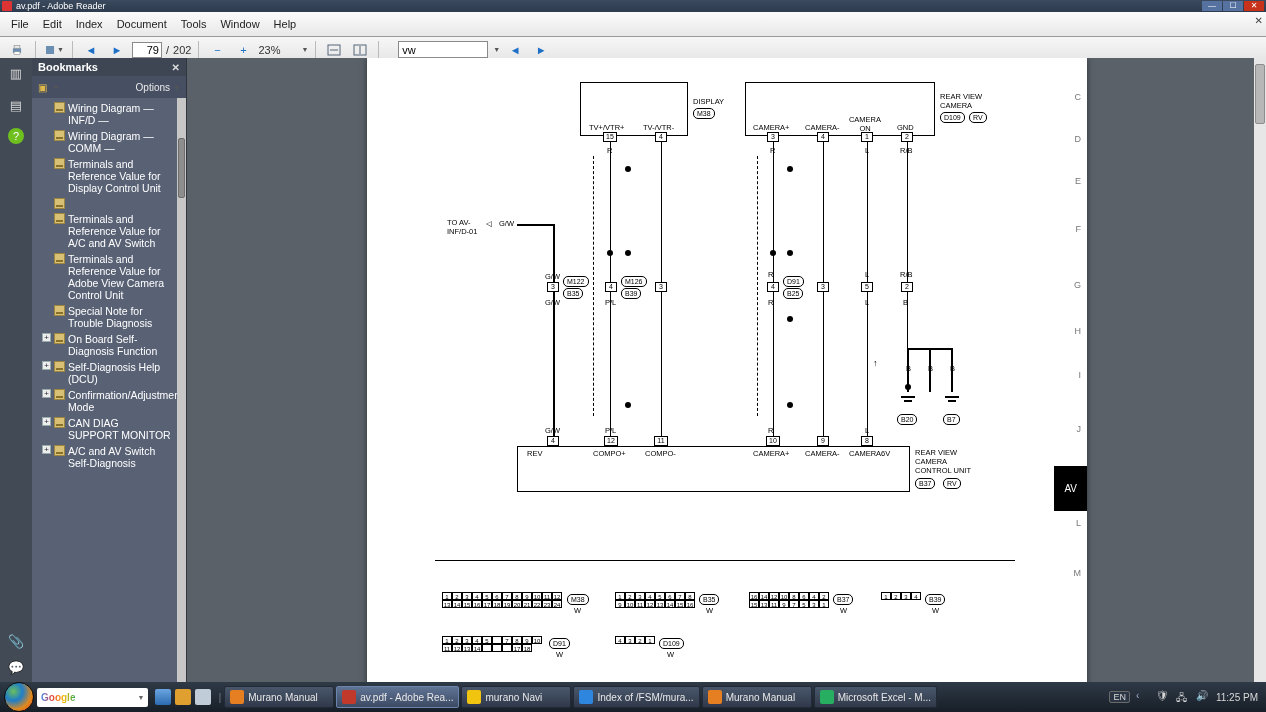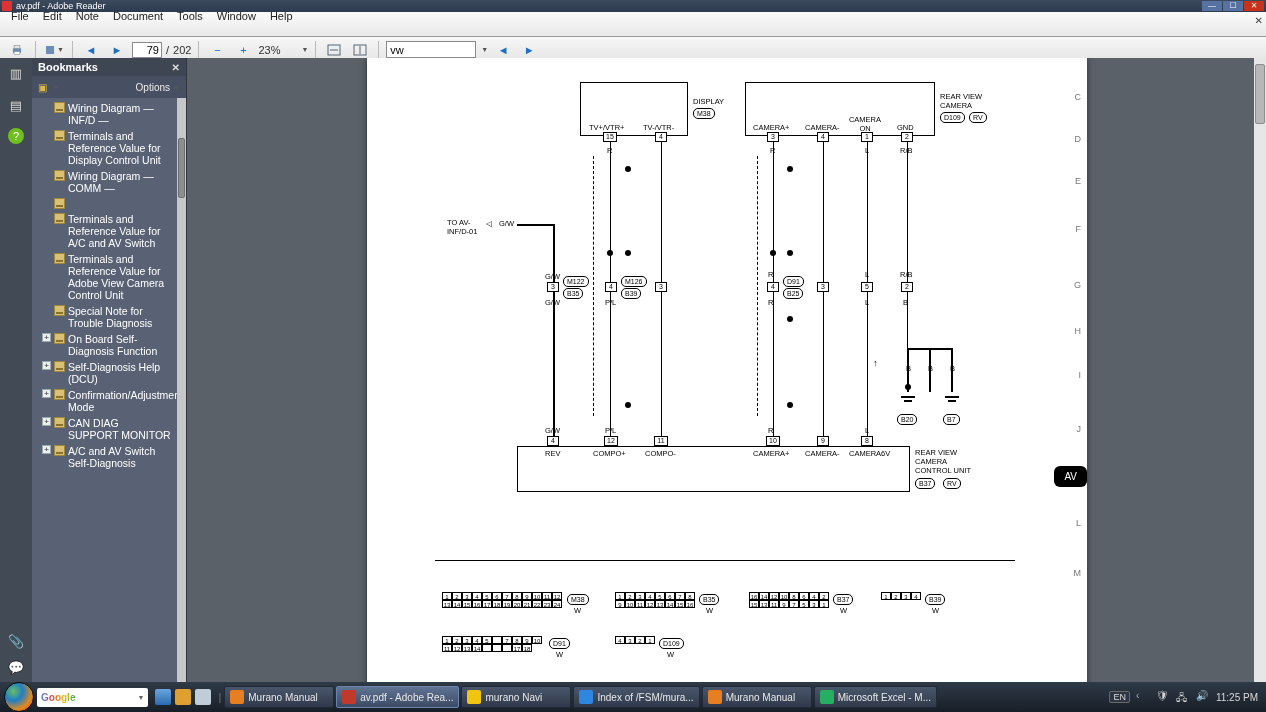--- a/index.html
+++ b/index.html
@@ -10,32 +10,32 @@
 .titlebar-left { display: flex; align-items: center; gap: 4px; }
 .app-icon { width: 10px; height: 10px; background: #d33; border-radius: 1px; }
 .title-text { color: #fff; font-size: 9px; }
 .win-controls { display: flex; gap: 1px; }
 .win-btn { width: 20px; height: 10px; font-size: 8px; line-height: 10px; text-align: center; color: #fff; cursor: pointer; }
 .win-min { background: #5572a0; }
 .win-max { background: #5572a0; }
 .win-close { background: #c8321a; }
 
 
-.menubar { height: 20px; background: linear-gradient(#fbfbfb,#e8e8e8); border-bottom: 1px solid #9a9a9a; display: flex; align-items: flex-end; padding: 12px 4px; position: relative;}
+.menubar { height: 20px; background: linear-gradient(#fbfbfb,#e8e8e8); border-bottom: 1px solid #9a9a9a; display: flex; align-items: center; padding: 12px 4px; position: relative;}
 .menu-item { font-size: 11px; padding: 2px 7px; color: #222; cursor: pointer; }
 .menu-close { position: absolute; right: 3px; top: 3px; font-size: 10px; color:#444; cursor:pointer; }
 
 
 .toolbar { height: 26px; background: linear-gradient(#f7f7f7,#e5e5e5); border-bottom: 1px solid #9a9a9a; display: flex; align-items: center; padding: 0 6px; gap: 4px; font-size: 11px; color:#333; }
 .tool-btn { display:inline-flex; align-items:center; justify-content:center; width:22px; height:20px; border:1px solid transparent; border-radius:3px; cursor:pointer; }
 .sep { width:1px; height:18px; background:#bbb; margin: 0 3px; }
 .page-input { width:30px; height:16px; font-size:11px; text-align:right; border:1px solid #8a8a8a; background:#fff; padding:0 2px;}
 .zoom-val { width:38px; display:inline-block; }
 .dd-caret { font-size:7px;color:#555;margin-left:1px; }
-.search-box { width:90px; height:17px; font-size:11px; border:1px solid #8a8a8a; padding:0 3px; background:#fff; margin-left:0;}
+.search-box { width:90px; height:17px; font-size:11px; border:1px solid #8a8a8a; padding:0 3px; background:#fff; margin-left:12px;}
 
 
 .main { position:absolute; top:58px; bottom:30px; left:0; right:0; background:#555d63; display:flex; }
 .left-toolstrip { width:32px; background:#424a55; display:flex; flex-direction:column; align-items:center; padding-top:6px; gap:14px; position:relative;}
 .side-icon { width:18px;height:18px;display:flex;align-items:center;justify-content:center;color:#d8d8d8;cursor:pointer; font-size:13px; }
 .side-icon.green-help{ width:16px;height:16px;border-radius:50%;background:#6fbf1f;color:#fff;font-size:11px;line-height:16px;text-align:center;}
 .side-bottom{position:absolute;bottom:6px;left:0;right:0;display:flex;flex-direction:column;align-items:center;gap:8px;}
 
 
 .bookmarks { width:155px; background:#525a67; display:flex; flex-direction:column; border-right:1px solid #303640;}
@@ -67,21 +67,21 @@
 .sch-txt{position:absolute;white-space:nowrap;}
 .vline{position:absolute;width:1px;background:#000;}
 .dashed{border-left:1px dashed #000;background:none !important;}
 .hl{position:absolute;height:1px;background:#000;}
 .grid-letter{position:absolute;right:6px;font-size:9px;color:#777;}
 .pin{position:absolute;border:1px solid #000;font-size:7px;line-height:8px;text-align:center;background:#fff;}
 .dot{position:absolute;width:6px;height:6px;border-radius:50%;background:#000;}
 .conrow{position:absolute;display:flex;}
 .concell{width:10px;height:8px;border:0.5px solid #000;font-size:6px;text-align:center;line-height:8px;}
 .conlabel{position:absolute;border:1px solid #000;border-radius:5px;padding:0 3px;font-size:7px;line-height:9px;background:#fff;}
-.av-tab{position:absolute;background:#000;color:#fff;font-size:10px;padding:5px 10px;border-radius:6px;}
+.av-tab{position:absolute;background:#000;color:#fff;font-size:10px;padding:17px 10px;}
 
 
 .taskbar{position:absolute;left:0;right:0;bottom:0;height:30px;background:linear-gradient(#2f3a47,#171e27);display:flex;align-items:center;padding:0 4px;gap:3px;}
 .start-orb{width:30px;height:30px;border-radius:50%;background:radial-gradient(circle at 30% 30%,#6bbe5b,#1f7ec7,#e28a1c,#cf382a);border:1px solid #0b0b0b;cursor:pointer;flex-shrink:0;}
 .google-search{display:flex;align-items:center;background:#fff;height:19px;border-radius:2px;padding:0 4px;gap:3px;flex-shrink:0;}
 .google-search input{border:none;outline:none;width:56px;font-size:10px;}
 .ql-icons{display:flex;gap:4px;padding:0 4px;flex-shrink:0;}
 .ql{width:16px;height:16px;cursor:pointer;}
 .task-btn{height:22px;min-width:110px;max-width:130px;background:linear-gradient(#49576b,#30394a);border:1px solid #232a37;border-radius:2px;display:flex;align-items:center;gap:4px;padding:0 5px;color:#e8e8e8;font-size:10px;cursor:pointer;overflow:hidden;white-space:nowrap;flex-shrink:0;}
 .task-btn.active{background:linear-gradient(#5f7394,#3c4a63);border-color:#6a84ad;}
@@ -101,21 +101,21 @@
   <div class="win-controls">
     <div class="win-btn win-min">—</div>
     <div class="win-btn win-max">☐</div>
     <div class="win-btn win-close">✕</div>
   </div>
 </div>
 
 <div class="menubar">
   <span class="menu-item">File</span>
   <span class="menu-item">Edit</span>
-  <span class="menu-item">Note</span>
+  <span class="menu-item">Index</span>
   <span class="menu-item">Document</span>
   <span class="menu-item">Tools</span>
   <span class="menu-item">Window</span>
   <span class="menu-item">Help</span>
   <span class="menu-close">✕</span>
 </div>
 
 <div class="toolbar">
   <span class="tool-btn">
       <svg width="14" height="14" viewBox="0 0 24 24">
@@ -192,26 +192,26 @@
     <div class="bm-tree">
       <div class="tree-items" id="tree-items">
           <div class="tree-item">
             <span class="noexp"></span>
             <span class="pico"></span>
             <span class="txt">Wiring Diagram — INF/D —</span>
           </div>
           <div class="tree-item">
             <span class="noexp"></span>
             <span class="pico"></span>
+            <span class="txt">Wiring Diagram — COMM —</span>
+          </div>
+          <div class="tree-item">
+            <span class="noexp"></span>
+            <span class="pico"></span>
             <span class="txt">Terminals and Reference Value for Display Control Unit</span>
-          </div>
-          <div class="tree-item">
-            <span class="noexp"></span>
-            <span class="pico"></span>
-            <span class="txt">Wiring Diagram — COMM —</span>
           </div>
           <div class="tree-item">
             <span class="noexp"></span>
             <span class="pico"></span>
           </div>
           <div class="tree-item">
             <span class="noexp"></span>
             <span class="pico"></span>
             <span class="txt">Terminals and Reference Value for A/C and AV Switch</span>
           </div>
@@ -371,21 +371,21 @@
         <span class="conlabel" style="left:576px;top:356px">B7</span>
 
         <span class="sch-txt" style="left:506px;top:300px;font-size:9px">↑</span>
 
         <span class="sch-txt" style="left:178px;top:368px">G/W</span>
         <span class="sch-txt" style="left:238px;top:368px">P/L</span>
         <span class="sch-txt" style="left:401px;top:368px">R</span>
         <span class="sch-txt" style="left:498px;top:368px">L</span>
 
         <span class="pin" style="left:180px;top:378px;width:12px;height:10px">4</span>
-        <span class="sch-txt" style="left:178px;top:391px">REV</span>
+        <span class="sch-txt" style="left:160px;top:391px">REV</span>
         <span class="pin" style="left:237px;top:378px;width:14px;height:10px">12</span>
         <span class="sch-txt" style="left:226px;top:391px">COMPO+</span>
         <span class="pin" style="left:287px;top:378px;width:14px;height:10px">11</span>
         <span class="sch-txt" style="left:278px;top:391px">COMPO-</span>
         <span class="pin" style="left:399px;top:378px;width:14px;height:10px">10</span>
         <span class="sch-txt" style="left:386px;top:391px">CAMERA+</span>
         <span class="pin" style="left:450px;top:378px;width:12px;height:10px">9</span>
         <span class="sch-txt" style="left:438px;top:391px">CAMERA-</span>
         <span class="pin" style="left:494px;top:378px;width:12px;height:10px">8</span>
         <span class="sch-txt" style="left:482px;top:391px">CAMERA6V</span>

